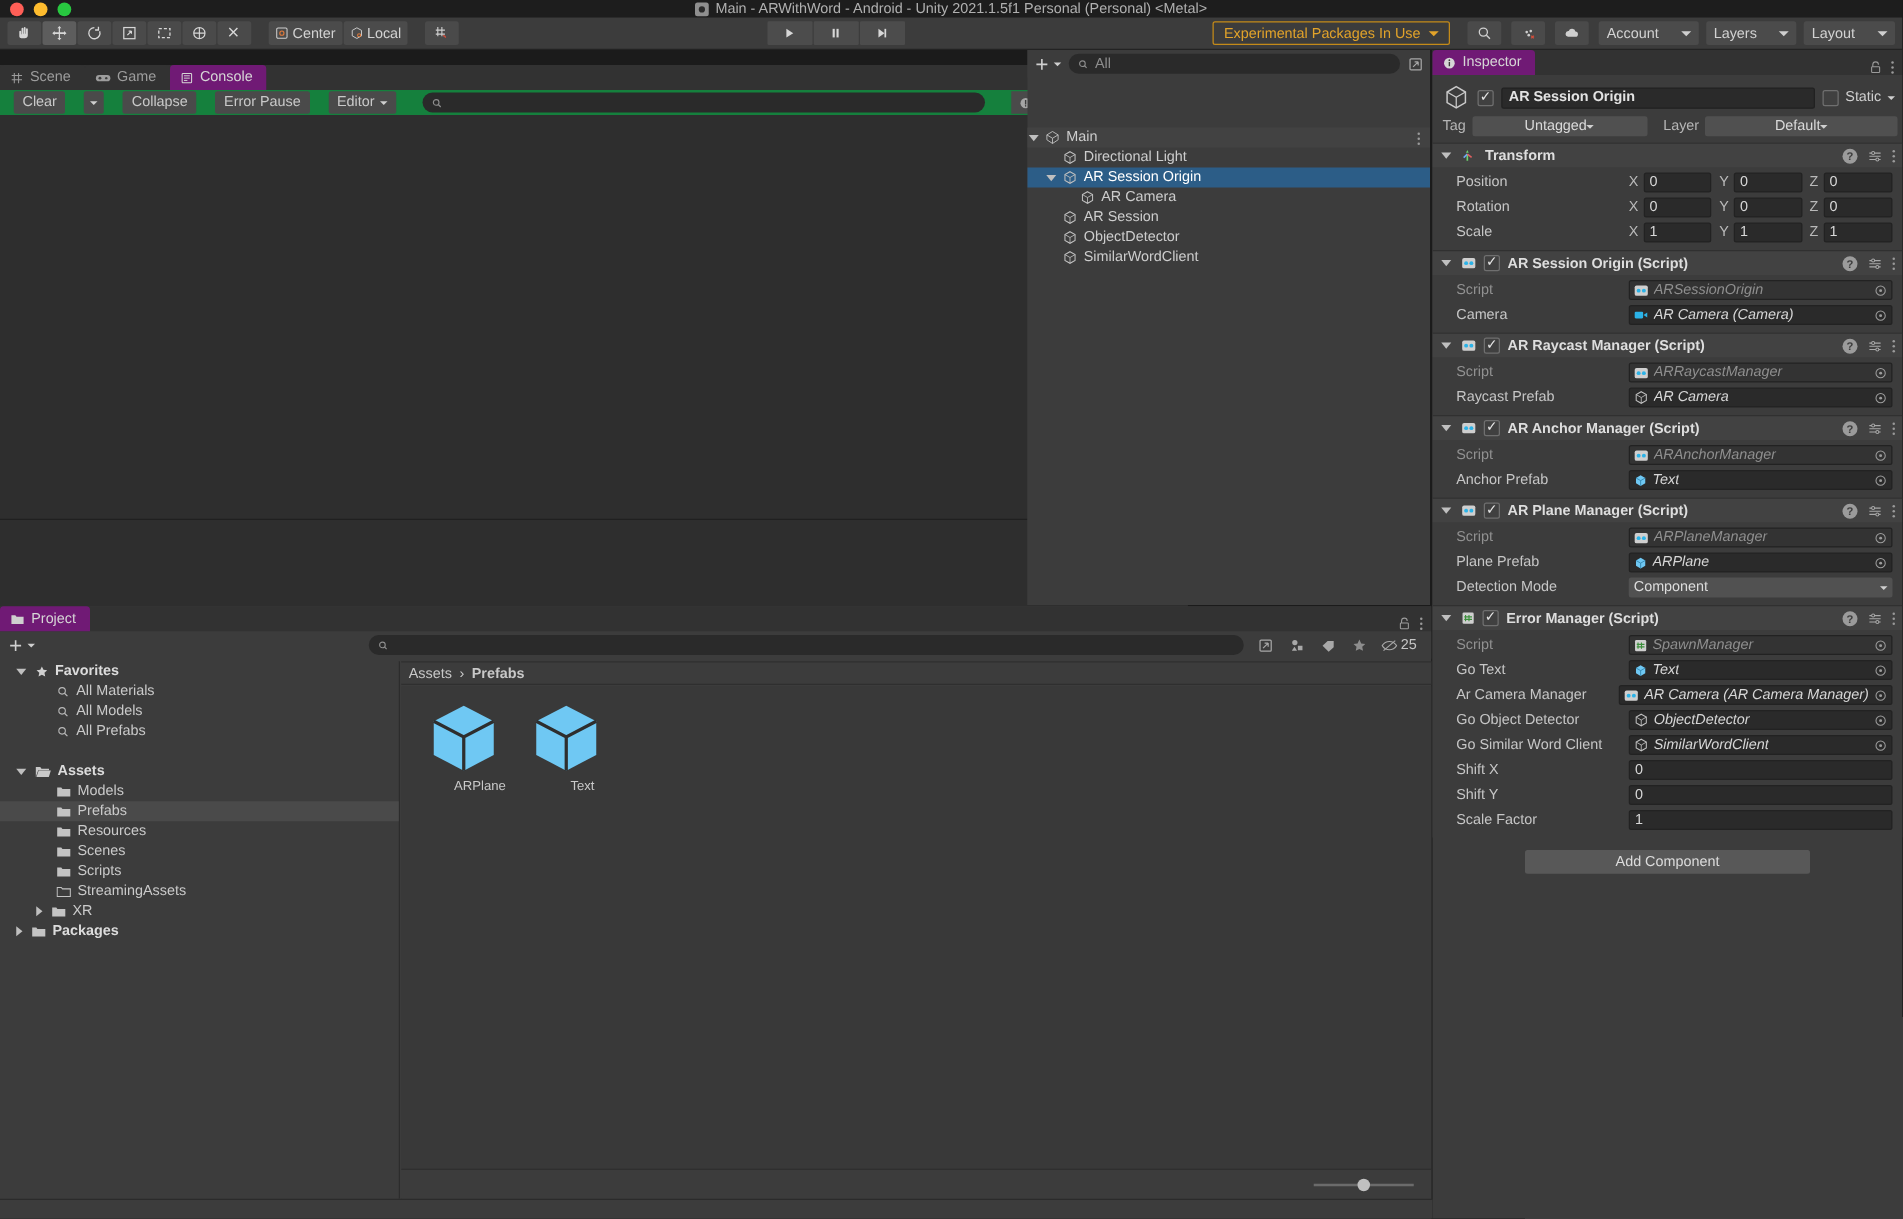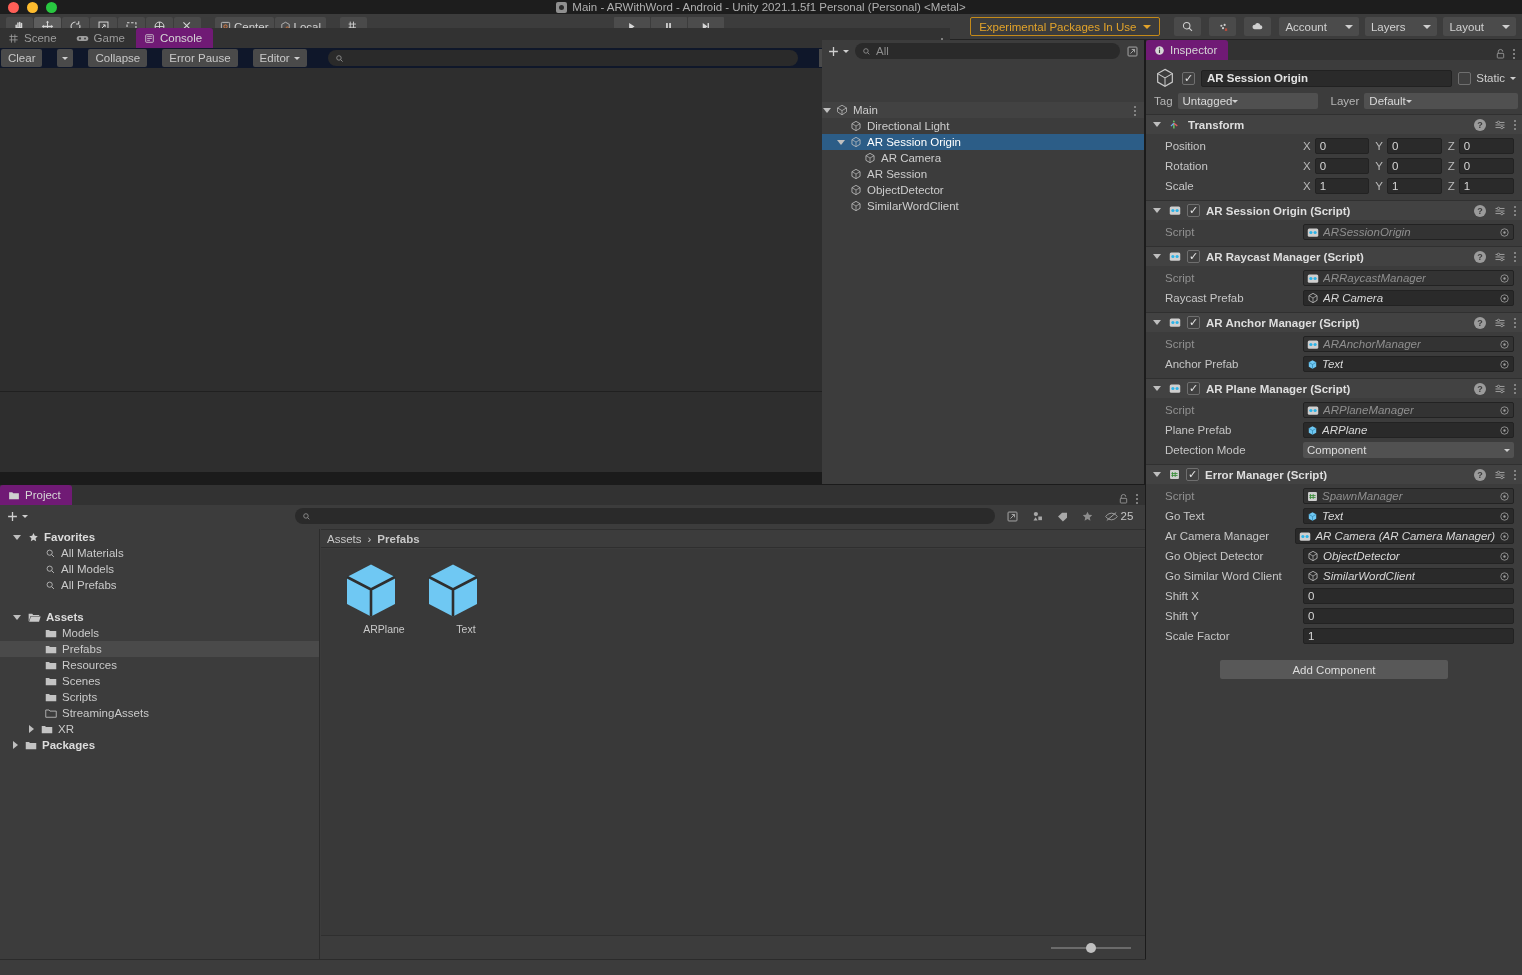--- a/index.html
+++ b/index.html
@@ -71,22 +71,22 @@
     font-size: 11.5px; color: #9d9d9d; background: #323232;
     border-top-left-radius: 3px; border-top-right-radius: 3px;
   }
   .ptab.active { background: #701a75; color: #d6d6d6; }
   .ptab.active.blue { box-shadow: inset 0 2px 0 #2c5d87; }
   .tabbar-right { margin-left: auto; display: flex; align-items: center; gap: 7px; padding-right: 7px; }
   .kebab { display:flex; flex-direction:column; gap:2px; align-items:center; }
   .kebab i { width: 2px; height: 2px; background: #9a9a9a; display:block; border-radius:50%; }
 
   
-  .console-panel { position: absolute; left: 0; top: 28px; width: 950px; height: 444px; background: #3c3c3c; }
-  .console-toolbar { height: 20px; background: #0f172a; display: flex; align-items: center; padding: 0 1px; gap:15px; }
+  .console-panel { position: absolute; left: 0; top: 52px; width: 950px; height: 444px; background: #3c3c3c; }
+  .console-toolbar { height: 20px; background: #15803d; display: flex; align-items: center; padding: 0 11px; gap:15px; }
   .cbtn { height: 18px; padding: 0 7px; display: flex; align-items: center; gap: 4px;
     color: #c9c9c9; font-size: 11.5px; background: #4a4a4a; border-radius: 2px;}
   .csearch { flex: 1; height: 16px; margin: 0 6px; background: #2a2a2a; border-radius: 8px;
     display: flex; align-items: center; padding: 0 7px; gap: 5px; }
   .count-box { height: 18px; padding: 0 6px; display: flex; align-items: center; gap: 4px;
     background: #4a4a4a; color: #cfcfcf; font-size: 11.5px; }
   .console-body { position:absolute; left:0; top:40px; right:0; bottom:0; background: #2e2e2e; }
   .console-split { position: absolute; left: 0; top: 323px; width: 100%; height: 1px; background: #202020; }
 
   
@@ -111,21 +111,21 @@
   .cube-ico { width: 22px; height: 22px; }
   .chk { width: 13px; height: 13px; border: 1px solid #6f6f6f; background: #404040; border-radius: 2px;
     display: flex; align-items: center; justify-content: center; }
   .chk.on::after { content: "✓"; font-size: 11px; color: #e6e6e6; line-height: 1; }
   .name-field { flex: 1; height: 17px; background: #2a2a2a; border: 1px solid #212121; border-radius: 2px;
     display: flex; align-items: center; padding: 0 5px; color: #e3e3e3; font-weight: bold; font-size: 11.5px; }
   .static-box { display: flex; align-items: center; gap: 5px; color: #cfcfcf; }
   .insp-tagrow { display: flex; align-items: center; gap: 5px; padding: 2px 4px 5px 8px; font-size: 11.5px; }
   .lbl-r { color: #b6b6b6; }
   .sel-field { height: 16px; background: #505050; border-radius: 2px; display: flex; align-items: center;
-    padding: 0 5px; color: #dadada; justify-content: flex-start; font-size: 11.5px;}
+    padding: 0 5px; color: #dadada; justify-content: center; font-size: 11.5px;}
   .comp-header { height: 20px; background: #424242; display: flex; align-items: center; gap: 6px;
     padding: 0 6px 0 7px; border-top: 1px solid #303030; }
   .comp-title { font-weight: bold; color: #dedede; font-size: 11.5px; }
   .comp-right { margin-left: auto; display: flex; align-items: center; gap: 8px; }
   .help-ico { width: 12px; height: 12px; border-radius: 50%; background: #9b9b9b; color: #3c3c3c;
     font-size: 9px; font-weight: bold; display: flex; align-items: center; justify-content: center; }
   .comp-body { background: #3c3c3c; padding: 2px 0 4px 0; }
   .prow { height: 20px; display: flex; align-items: center; padding-left: 19px; font-size: 11.5px; }
   .prow .plabel { width: 138px; color: #c6c6c6; }
   .prow .plabel.dim { color: #919191; }
@@ -707,20 +707,38 @@
               </span>
               <span style="overflow:hidden;white-space:nowrap">ARSessionOrigin</span>
               <span class="sel-circle">
                 <svg width="11" height="11" viewBox="0 0 16 16">
                   <circle cx="8" cy="8" r="5.4" stroke="#9e9e9e" stroke-width="1.2" fill="none"></circle>
                   <circle cx="8" cy="8" r="1.7" fill="#9e9e9e"></circle>
                 </svg>
               </span>
             </span>
           </div>
+          <div class="prow">
+            <span class="plabel">Camera</span>
+            <span class="objfield">
+              <span style="display:flex;align-items:center">
+                <svg width="12" height="10" viewBox="0 0 16 12">
+                  <rect x="1" y="2.4" width="9" height="7.2" rx="1.2" fill="#2bb3e8"></rect>
+                  <path d="M10.4 6l4-2.6v5.2z" fill="#2bb3e8"></path>
+                </svg>
+              </span>
+              <span style="overflow:hidden;white-space:nowrap">AR Camera (Camera)</span>
+              <span class="sel-circle">
+                <svg width="11" height="11" viewBox="0 0 16 16">
+                  <circle cx="8" cy="8" r="5.4" stroke="#9e9e9e" stroke-width="1.2" fill="none"></circle>
+                  <circle cx="8" cy="8" r="1.7" fill="#9e9e9e"></circle>
+                </svg>
+              </span>
+            </span>
+          </div>
         </div>
         <div class="comp-header">
           <span style="display:flex">
             <span class="tri open"></span>
           </span>
           <span style="display:flex;align-items:center;margin-left:2px">
             <svg width="12" height="11" viewBox="0 0 16 14">
               <rect x="1" y="1.5" width="14" height="11" rx="2" fill="#cfcfcf"></rect>
               <circle cx="5.2" cy="7" r="2.1" fill="#2bb3e8"></circle>
               <circle cx="10.8" cy="7" r="2.1" fill="#2bb3e8"></circle>

